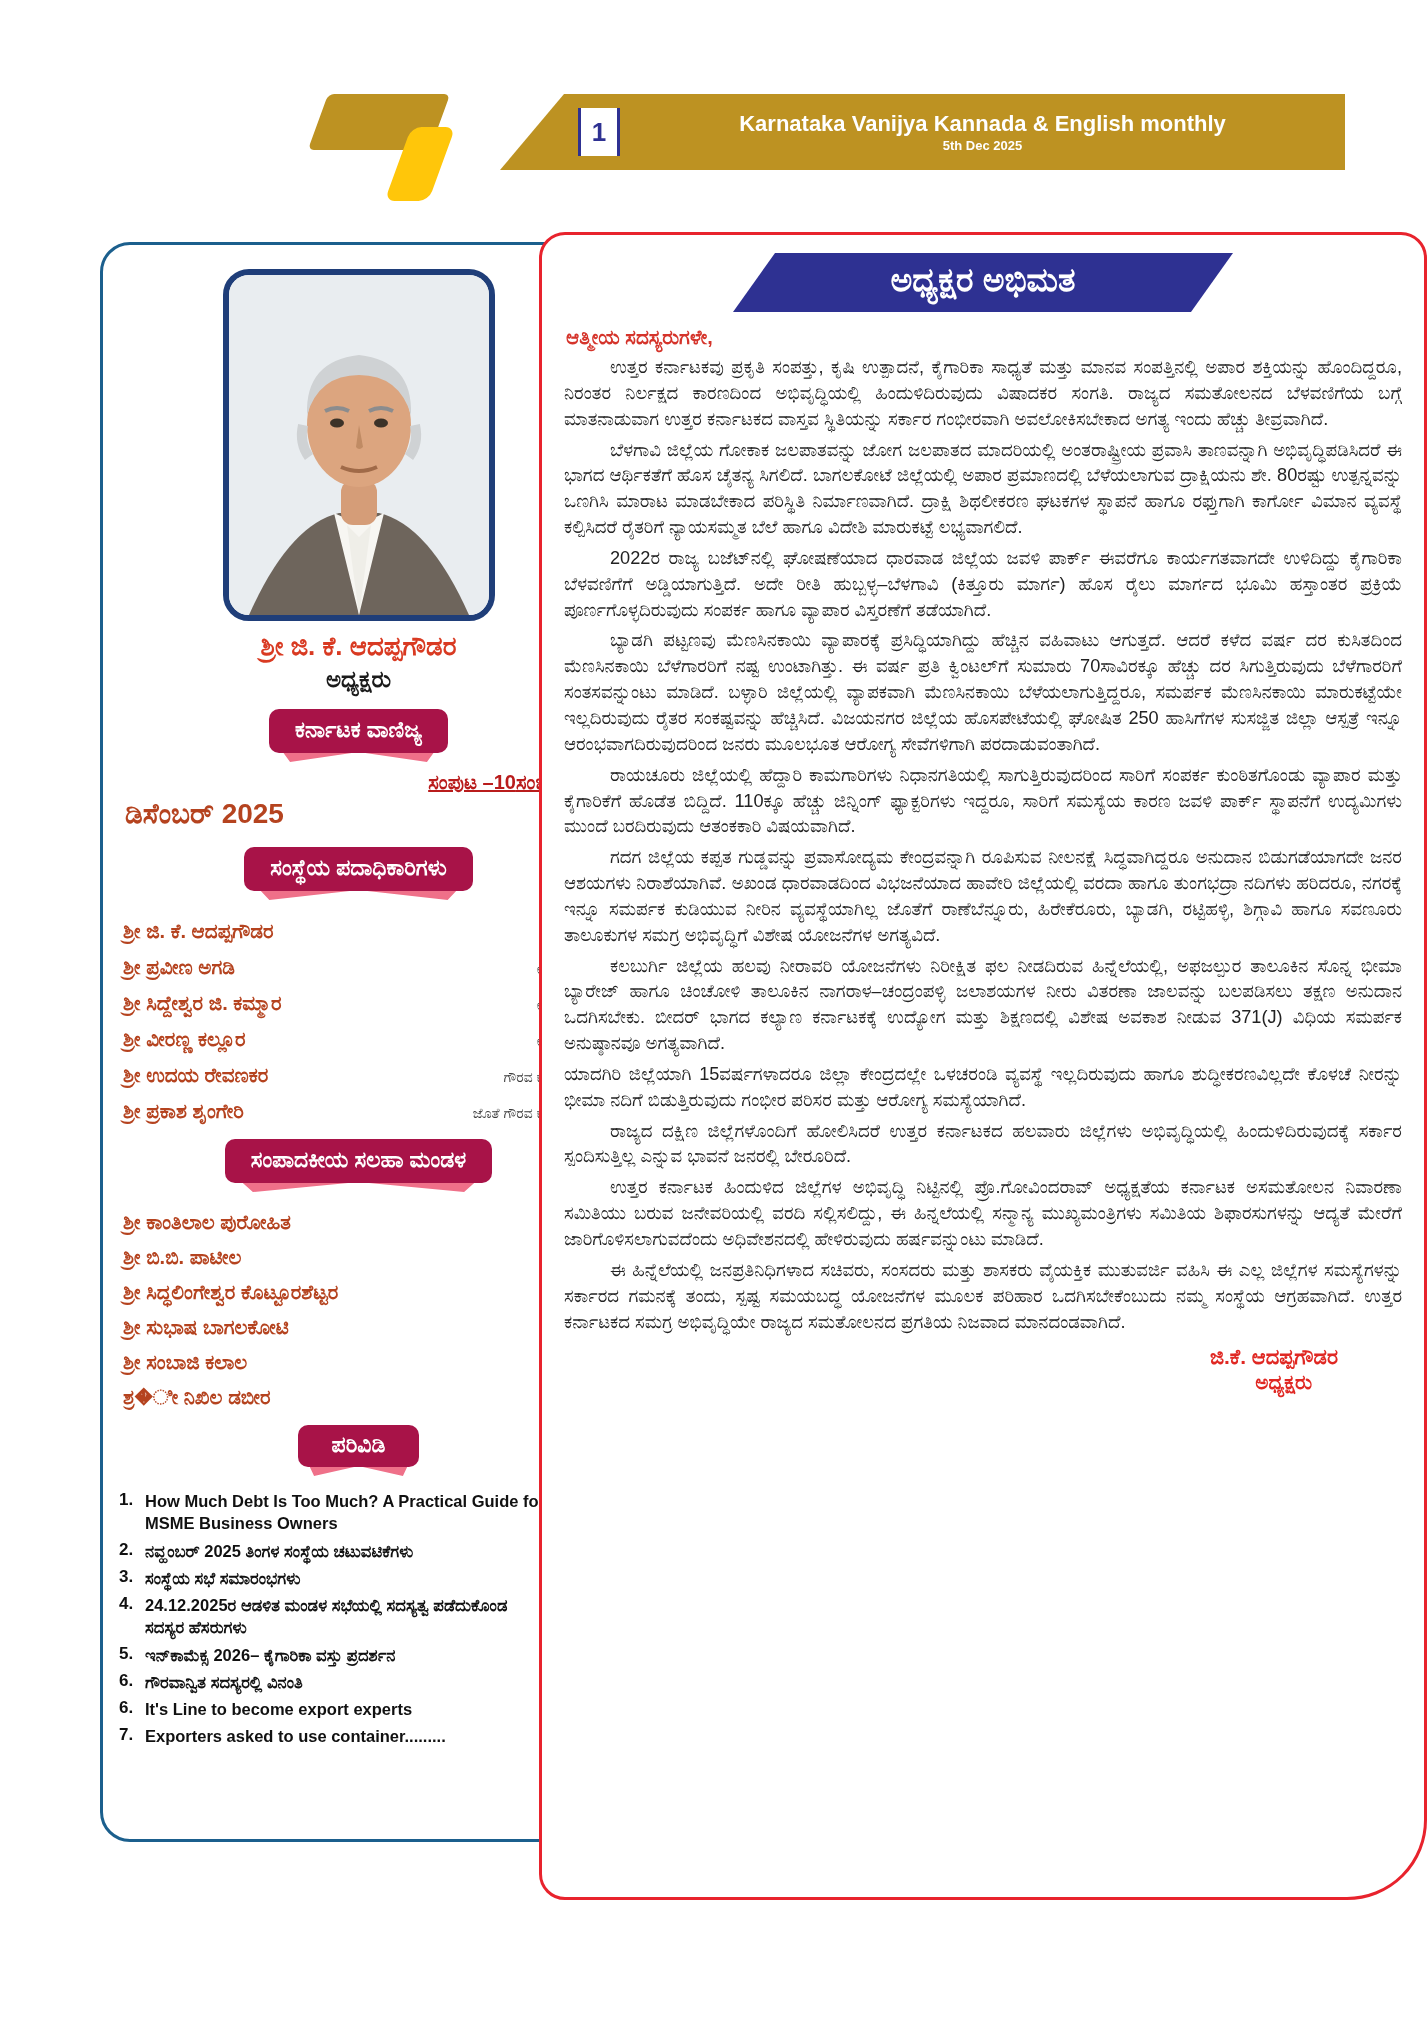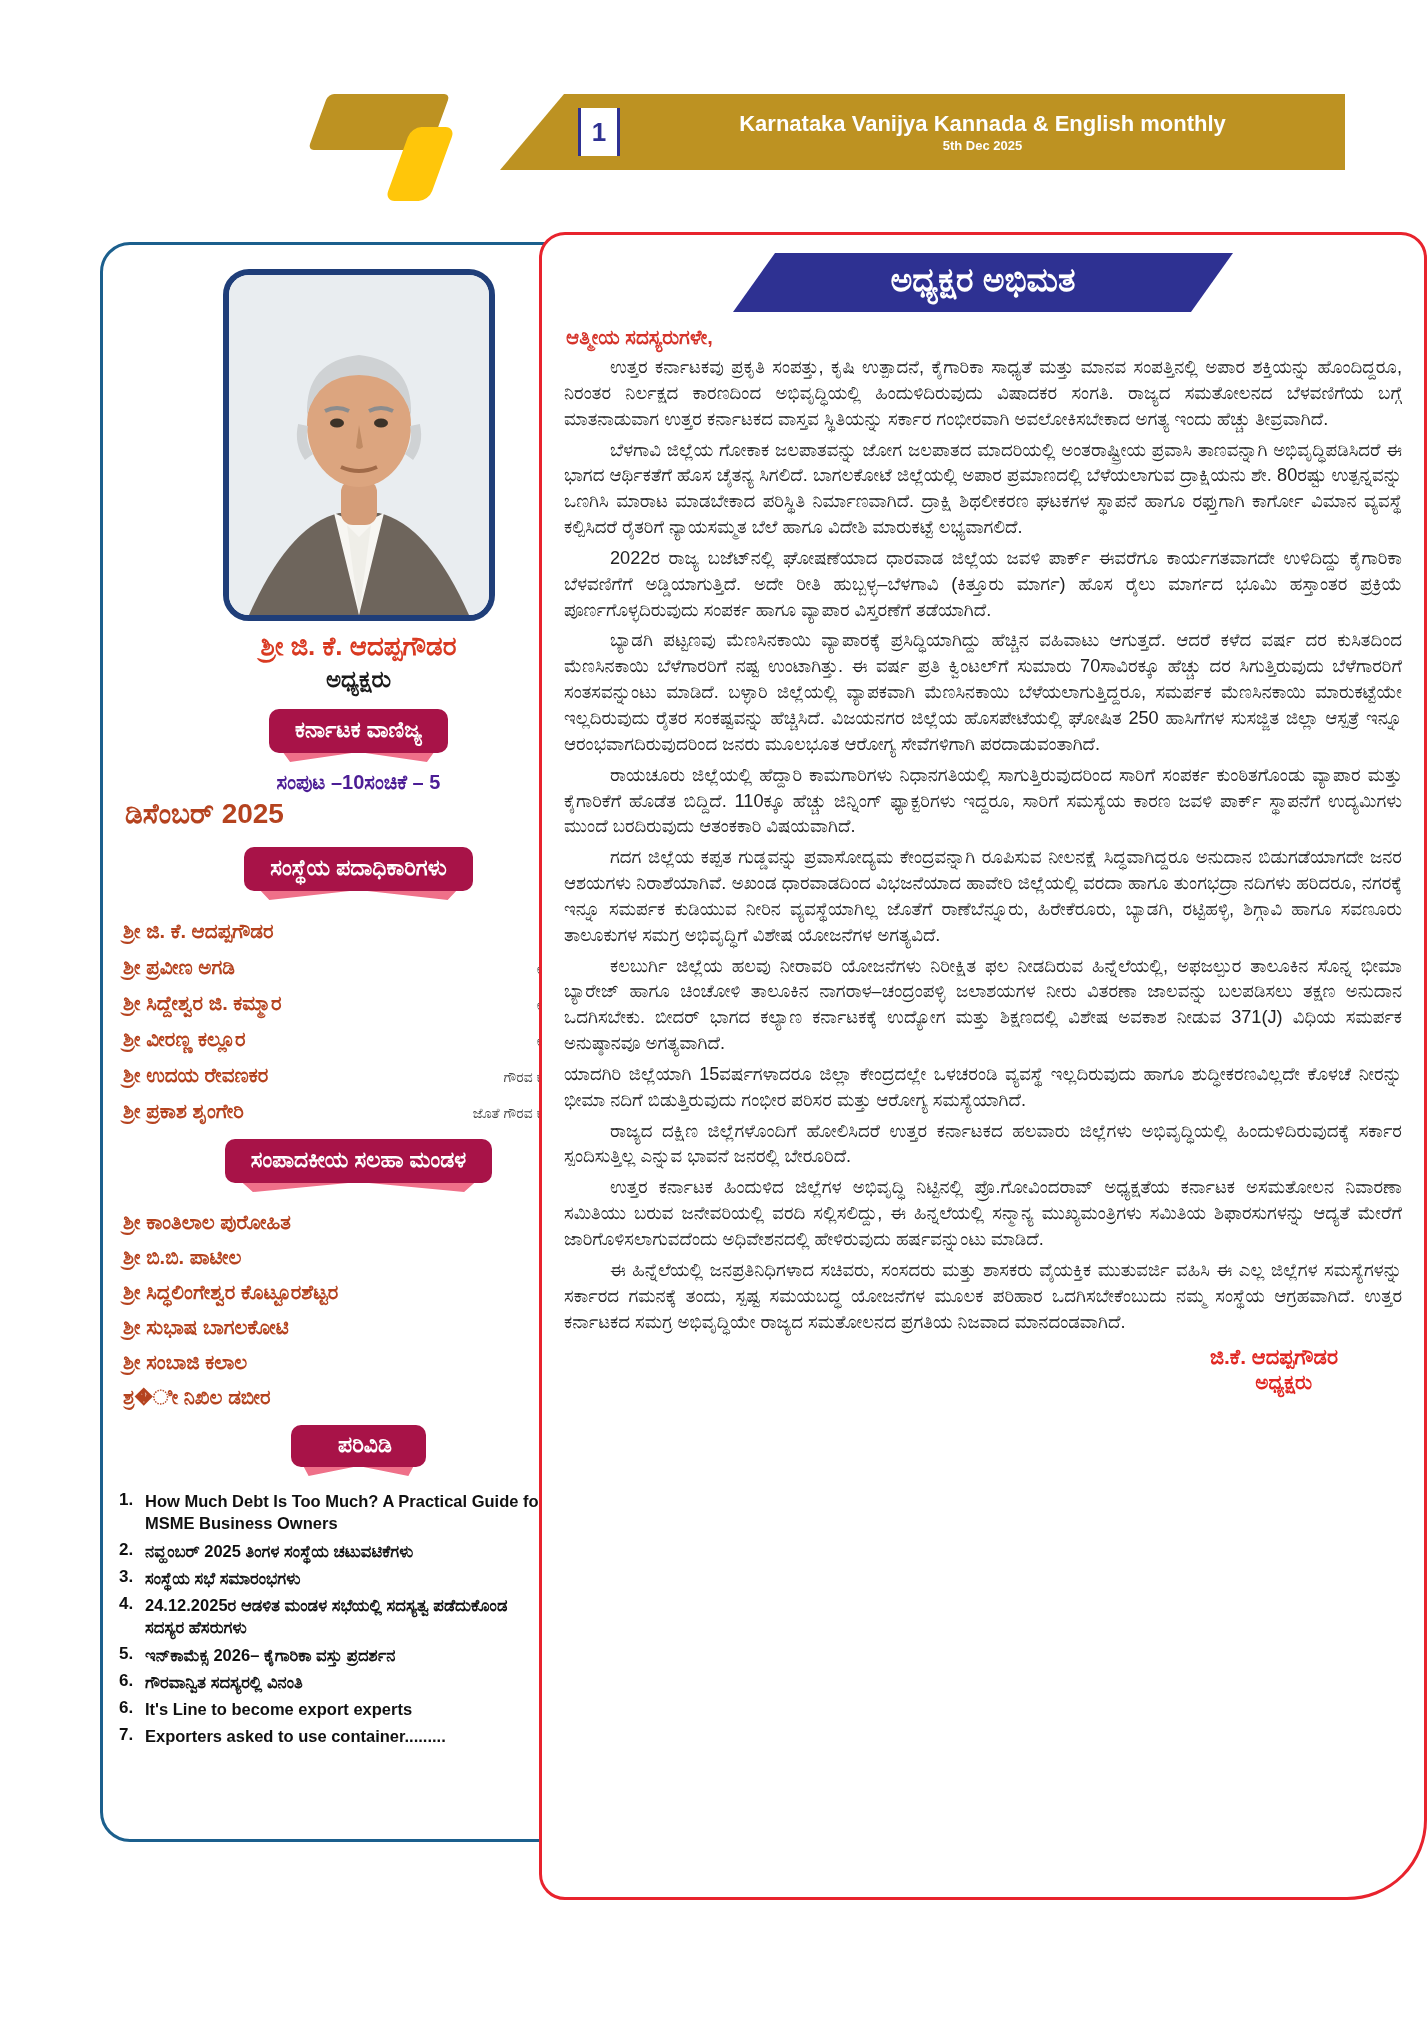--- a/index.html
+++ b/index.html
@@ -32,32 +32,32 @@
   .photo-frame svg { display:block; width:100%; height:100%; }
   .president-name { text-align:center; font-size:26px; font-weight:bold; color:#d93a22; margin-top:6px; }
   .president-role { text-align:center; font-size:23px; font-weight:bold; color:#1a1a1a; margin-top:4px; }
 
   .ribbon { position:relative; width:max-content; max-width:96%; margin:16px auto 14px auto; z-index:1; }
   .ribbon .rb-main { position:relative; background:#a81348; color:#ffffff; font-weight:bold;
        text-align:center; padding:8px 26px 10px 26px; border-radius:10px; font-size:22px; z-index:2; }
   .ribbon .rb-shadow { position:absolute; left:8px; right:8px; bottom:-9px; height:18px;
        background:#ef7089; clip-path:polygon(0 0,100% 0,92% 100%,50% 45%,8% 100%); z-index:1; }
 
-  .vol-row { display:flex; justify-content:center; padding:4px 8px 0 8px;
-       color:#4c1d95; font-weight:bold; font-size:20px; }
+  .vol-row { display:flex; justify-content:flex-end; padding:4px 8px 0 8px;
+       color:#b91c1c; font-weight:bold; font-size:20px;text-decoration:underline; }
   .month-row { padding:4px 8px 0 8px; color:#b5431f; font-weight:bold; font-size:28px; }
 
   .person-list { padding:2px 6px 0 6px; }
   .person-row { display:flex; justify-content:space-between; align-items:baseline; margin:13px 0; }
   .person-name { color:#b5431f; font-weight:bold; font-size:20px; white-space:nowrap; }
   .person-role { color:#3a3a3a; font-size:14px; white-space:nowrap; padding-left:8px; }
   .board-list .person-row { margin:12px 0;align-items:flex-end; }
   .board-list .person-role { color:#555; font-size:13px; }
 
-  .contents-ribbon .rb-main { font-size:22px; padding:7px 34px 9px 47px; }
+  .contents-ribbon .rb-main { font-size:22px; padding:7px 34px 9px 34px; }
   .toc { padding:4px 2px 0 2px; }
   .toc-row { display:flex; align-items:flex-start; margin:5px 0; color:#111111; font-weight:bold; }
   .toc-no { width:26px; flex:none; font-size:17px; }
   .toc-text { flex:1; font-size:16.5px; line-height:1.35; }
   .toc-pages { flex:none; padding-left:6px; font-size:16.5px; text-align:right; min-width:44px; }
 
   
   .main-box { position:absolute; left:539px; top:232px; width:888px; height:1668px;
        border:3.5px solid #e8232d; border-radius:26px 26px 80px 26px;
        background:#ffffff; padding:16px 22px 14px 22px; }

